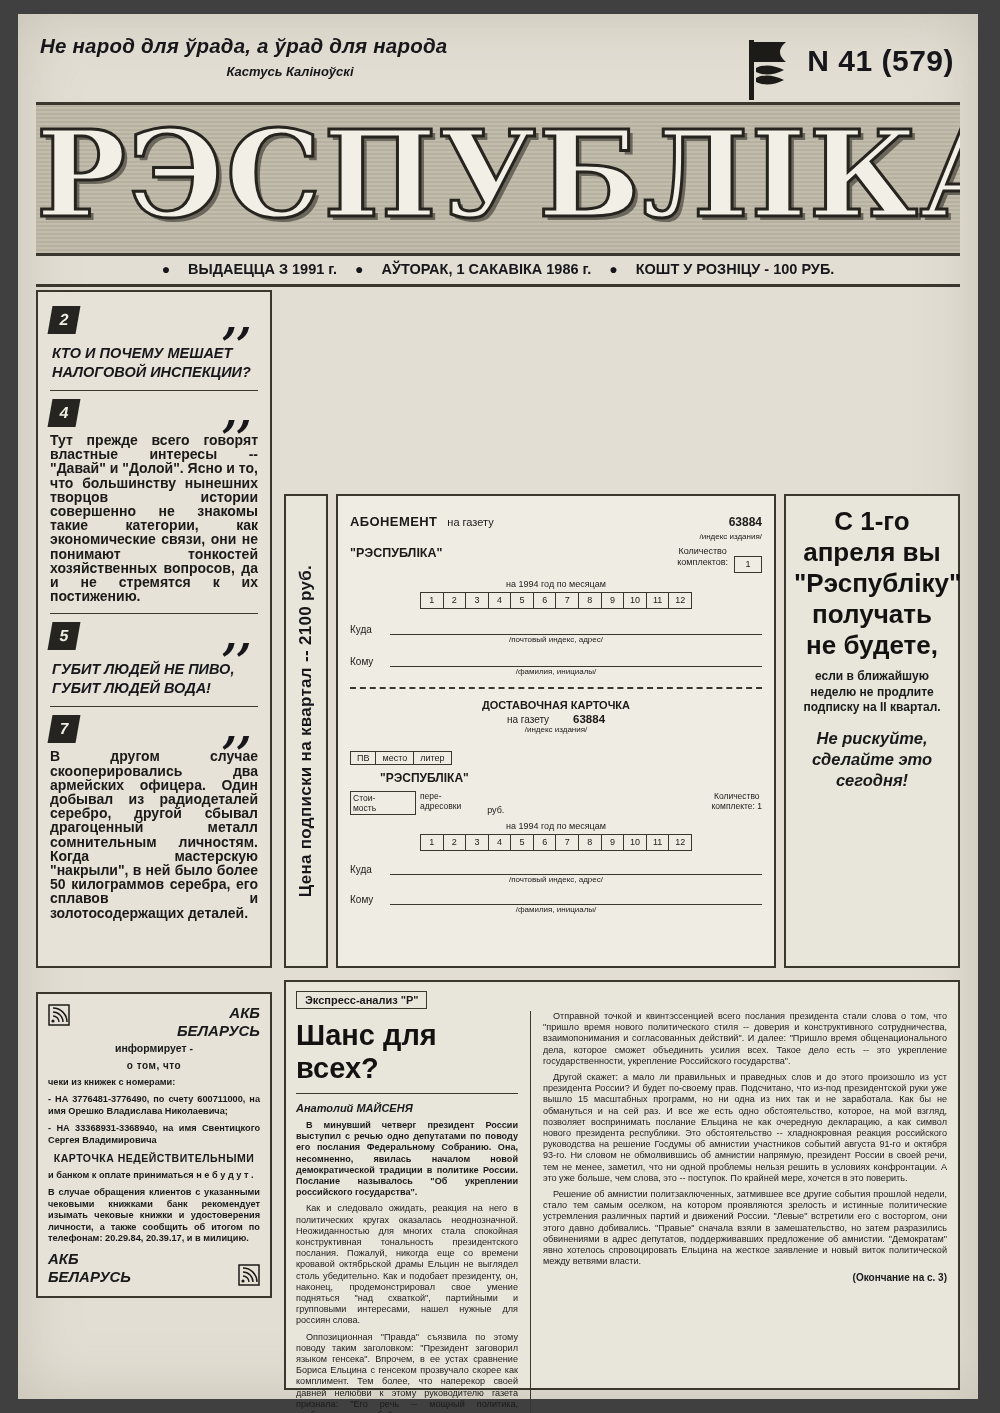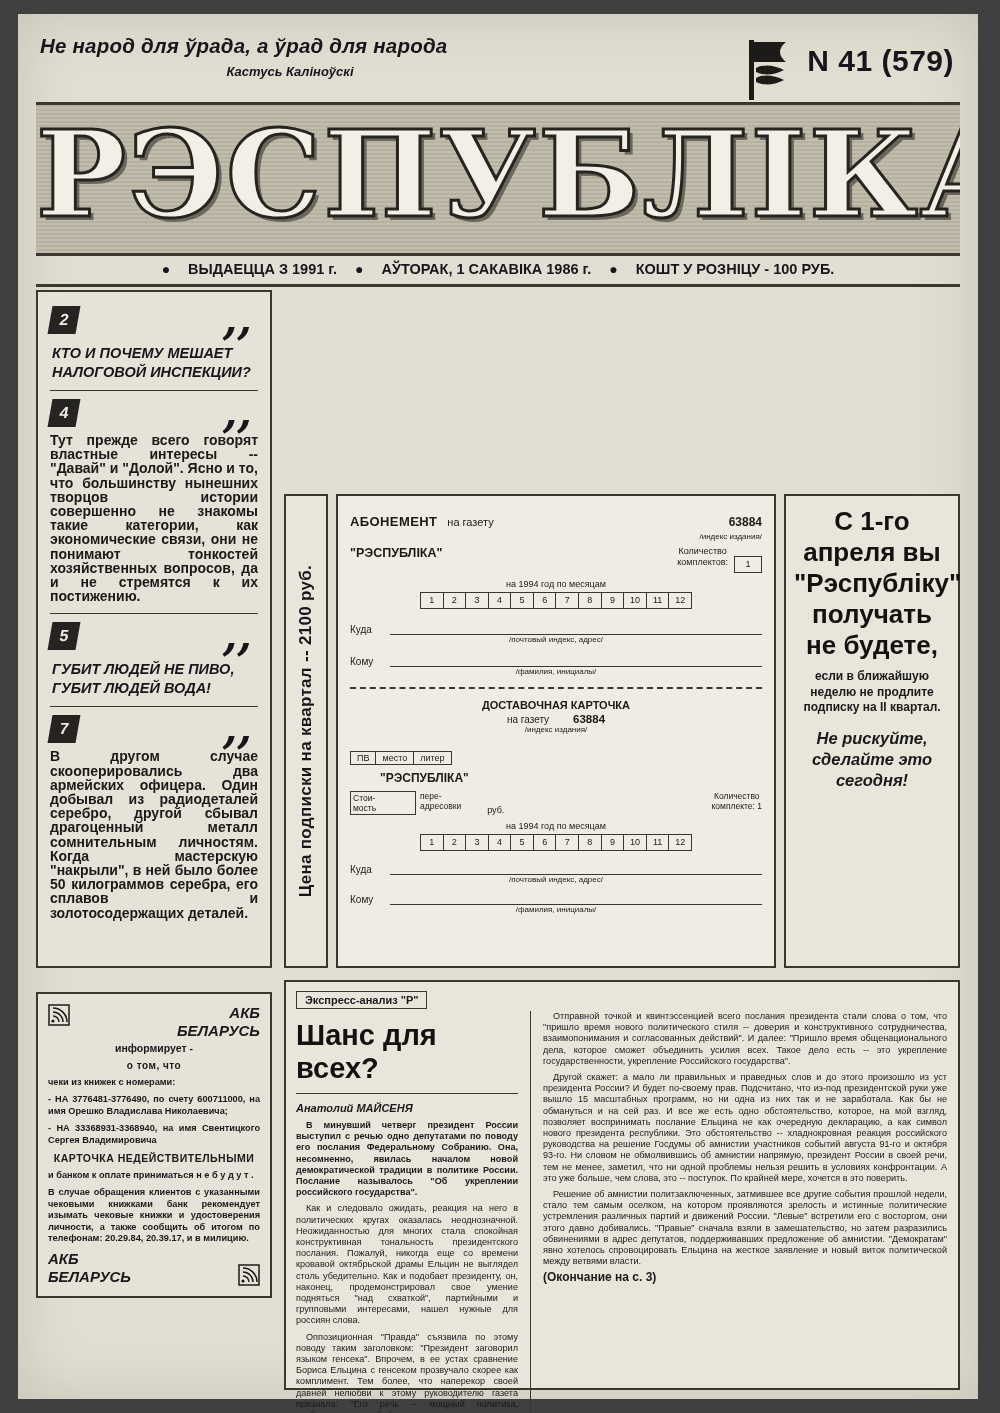--- a/index.html
+++ b/index.html
@@ -158,21 +158,21 @@
     display:inline-block;border:1.5px solid #3a372f;padding:2px 8px;font-size:11px;font-weight:bold;
   }
   .art-title{
     font-family:"Liberation Sans",sans-serif;font-weight:bold;font-size:29px;margin:8px 0 4px;color:#131211;
   }
   .author{font-weight:bold;font-style:italic;font-size:11px;margin:6px 0 6px;}
   .cols3{display:flex;gap:12px;}
   .col{font-size:9.1px;line-height:11.2px;text-align:justify;}
   .col p{margin:0 0 5px;text-indent:10px;}
   .col p.b{font-weight:bold;}
-  .cont{font-weight:bold;font-size:12px;text-align:left;margin-top:4px;}
+  .cont{font-weight:bold;font-size:10px;text-align:right;margin-top:4px;}
 </style>
 </head>
 <body>
 
 <div class="page">
  <div class="paper">
 
   <div class="top-slogan">
     <div class="slogan-main">Не народ для ўрада, а ўрад для народа</div>
     <div class="slogan-author">Кастусь  Каліноўскі</div>

